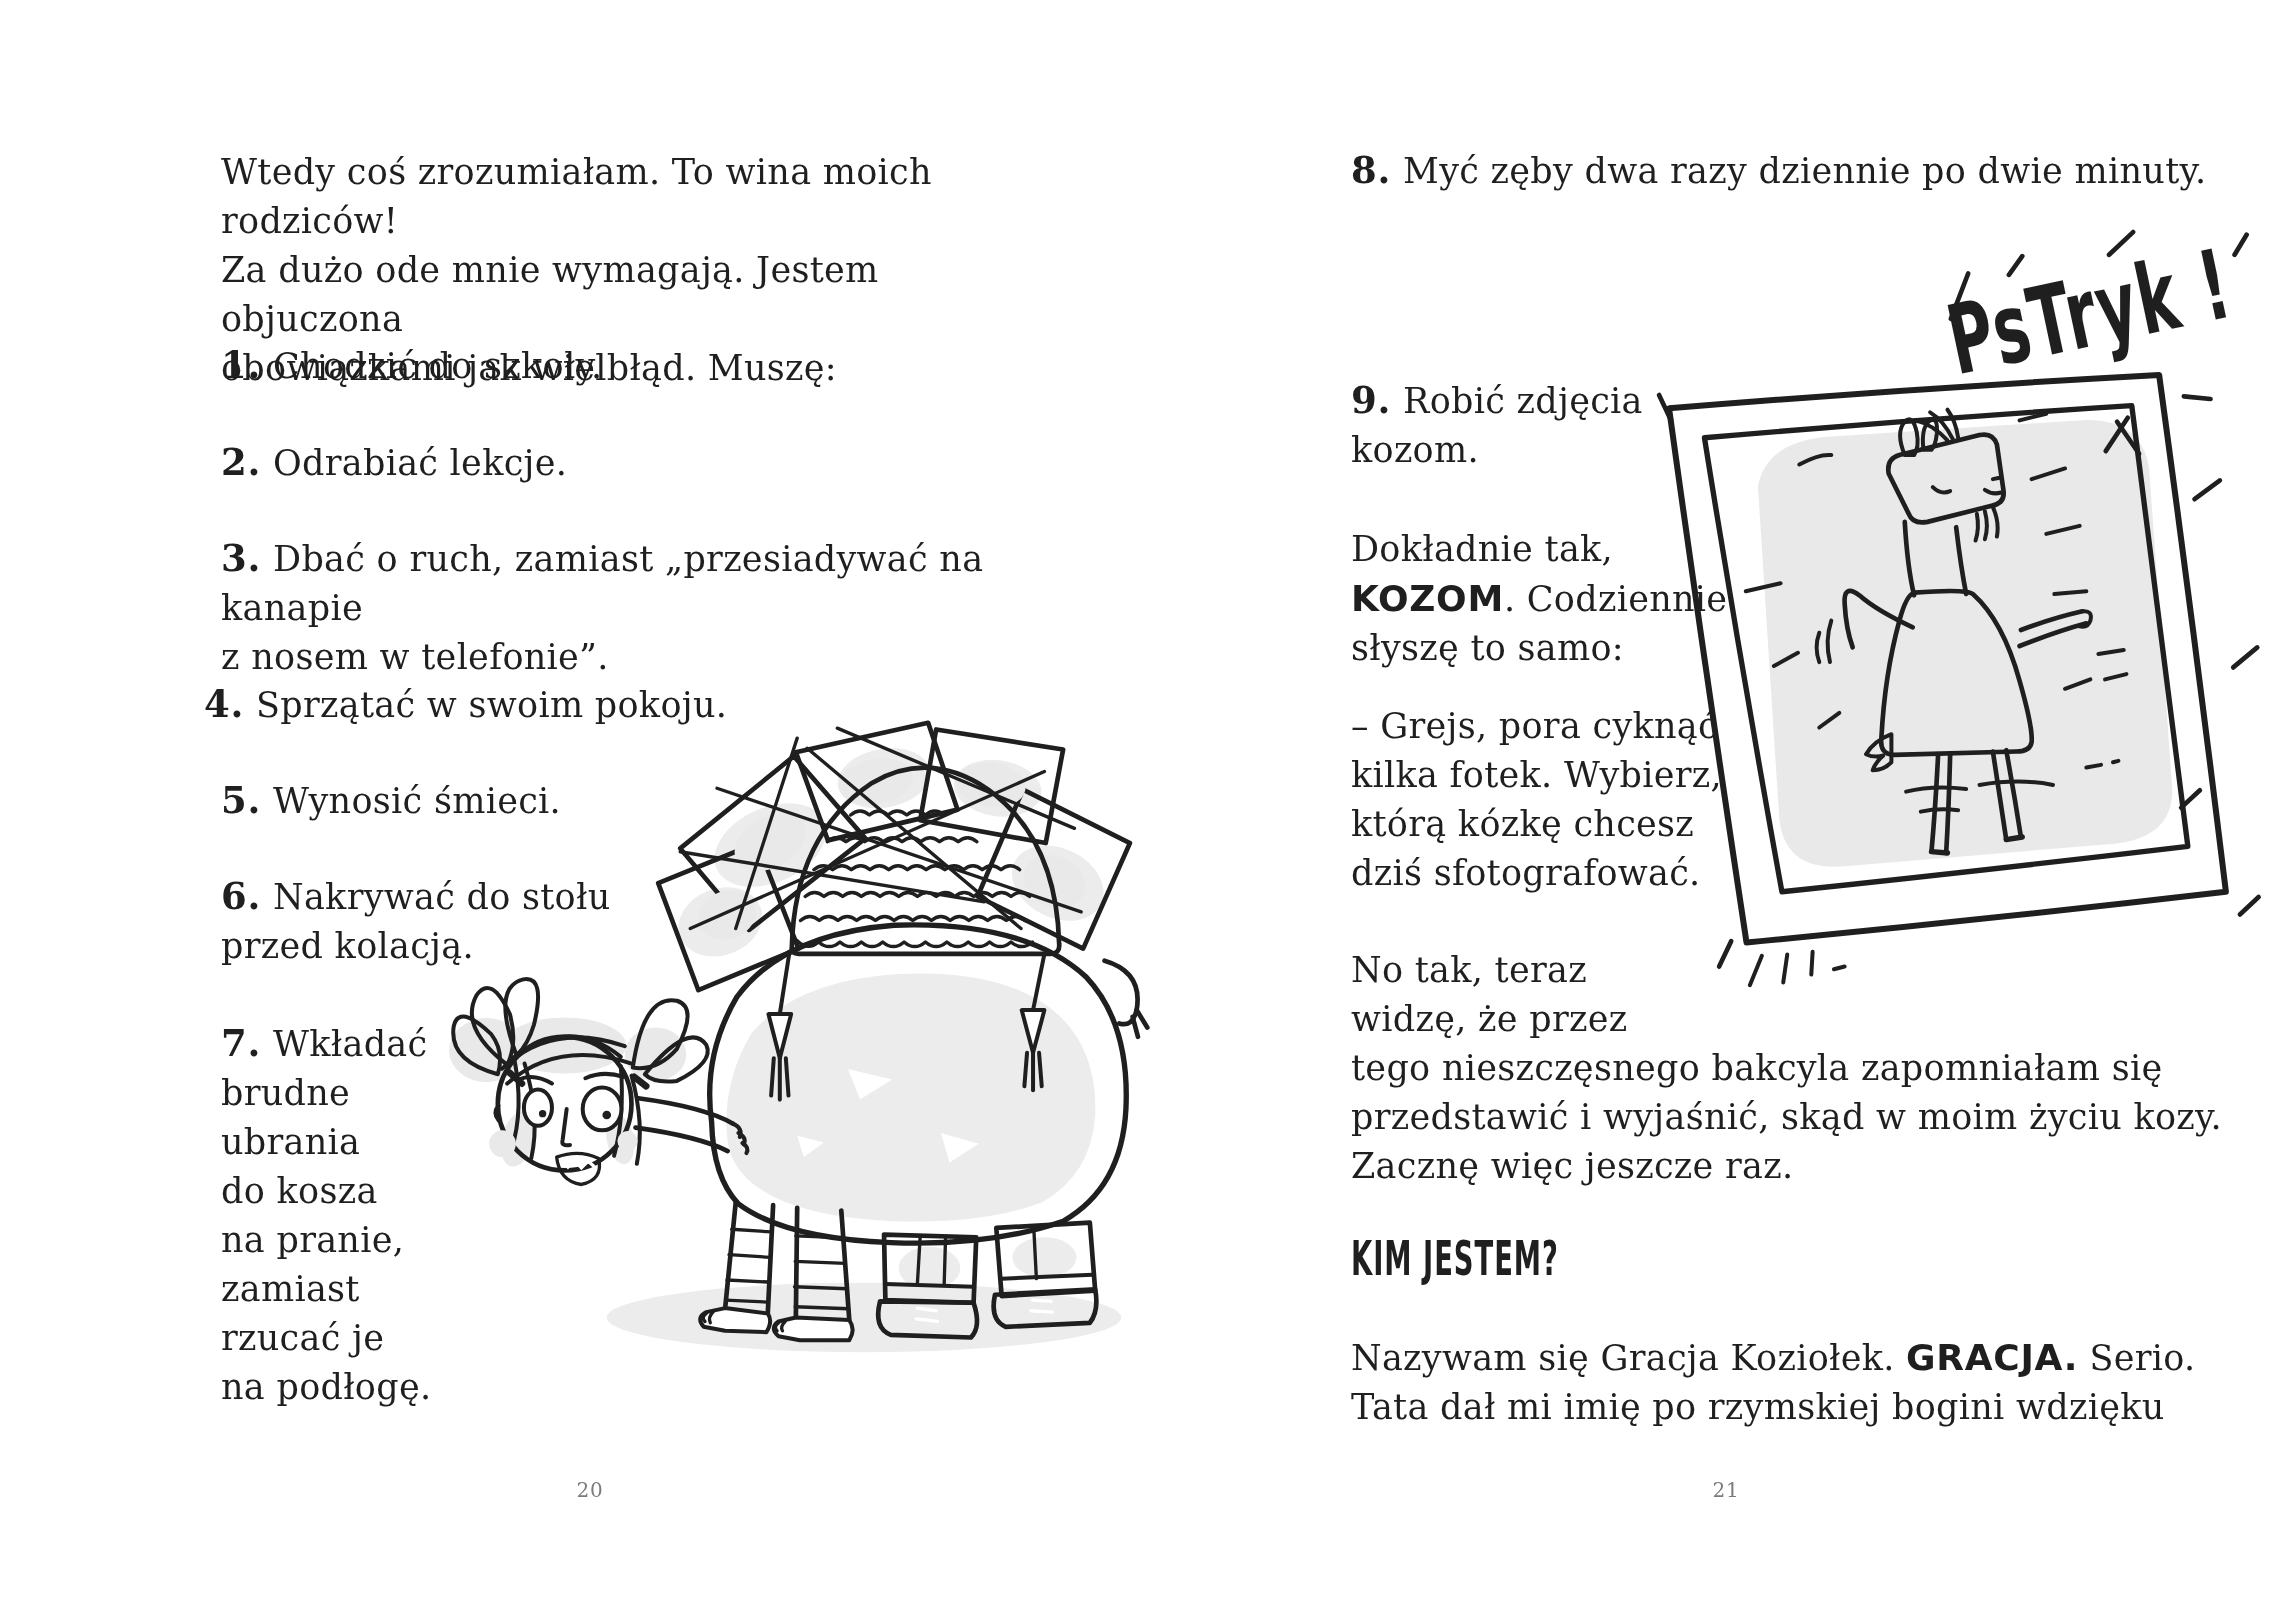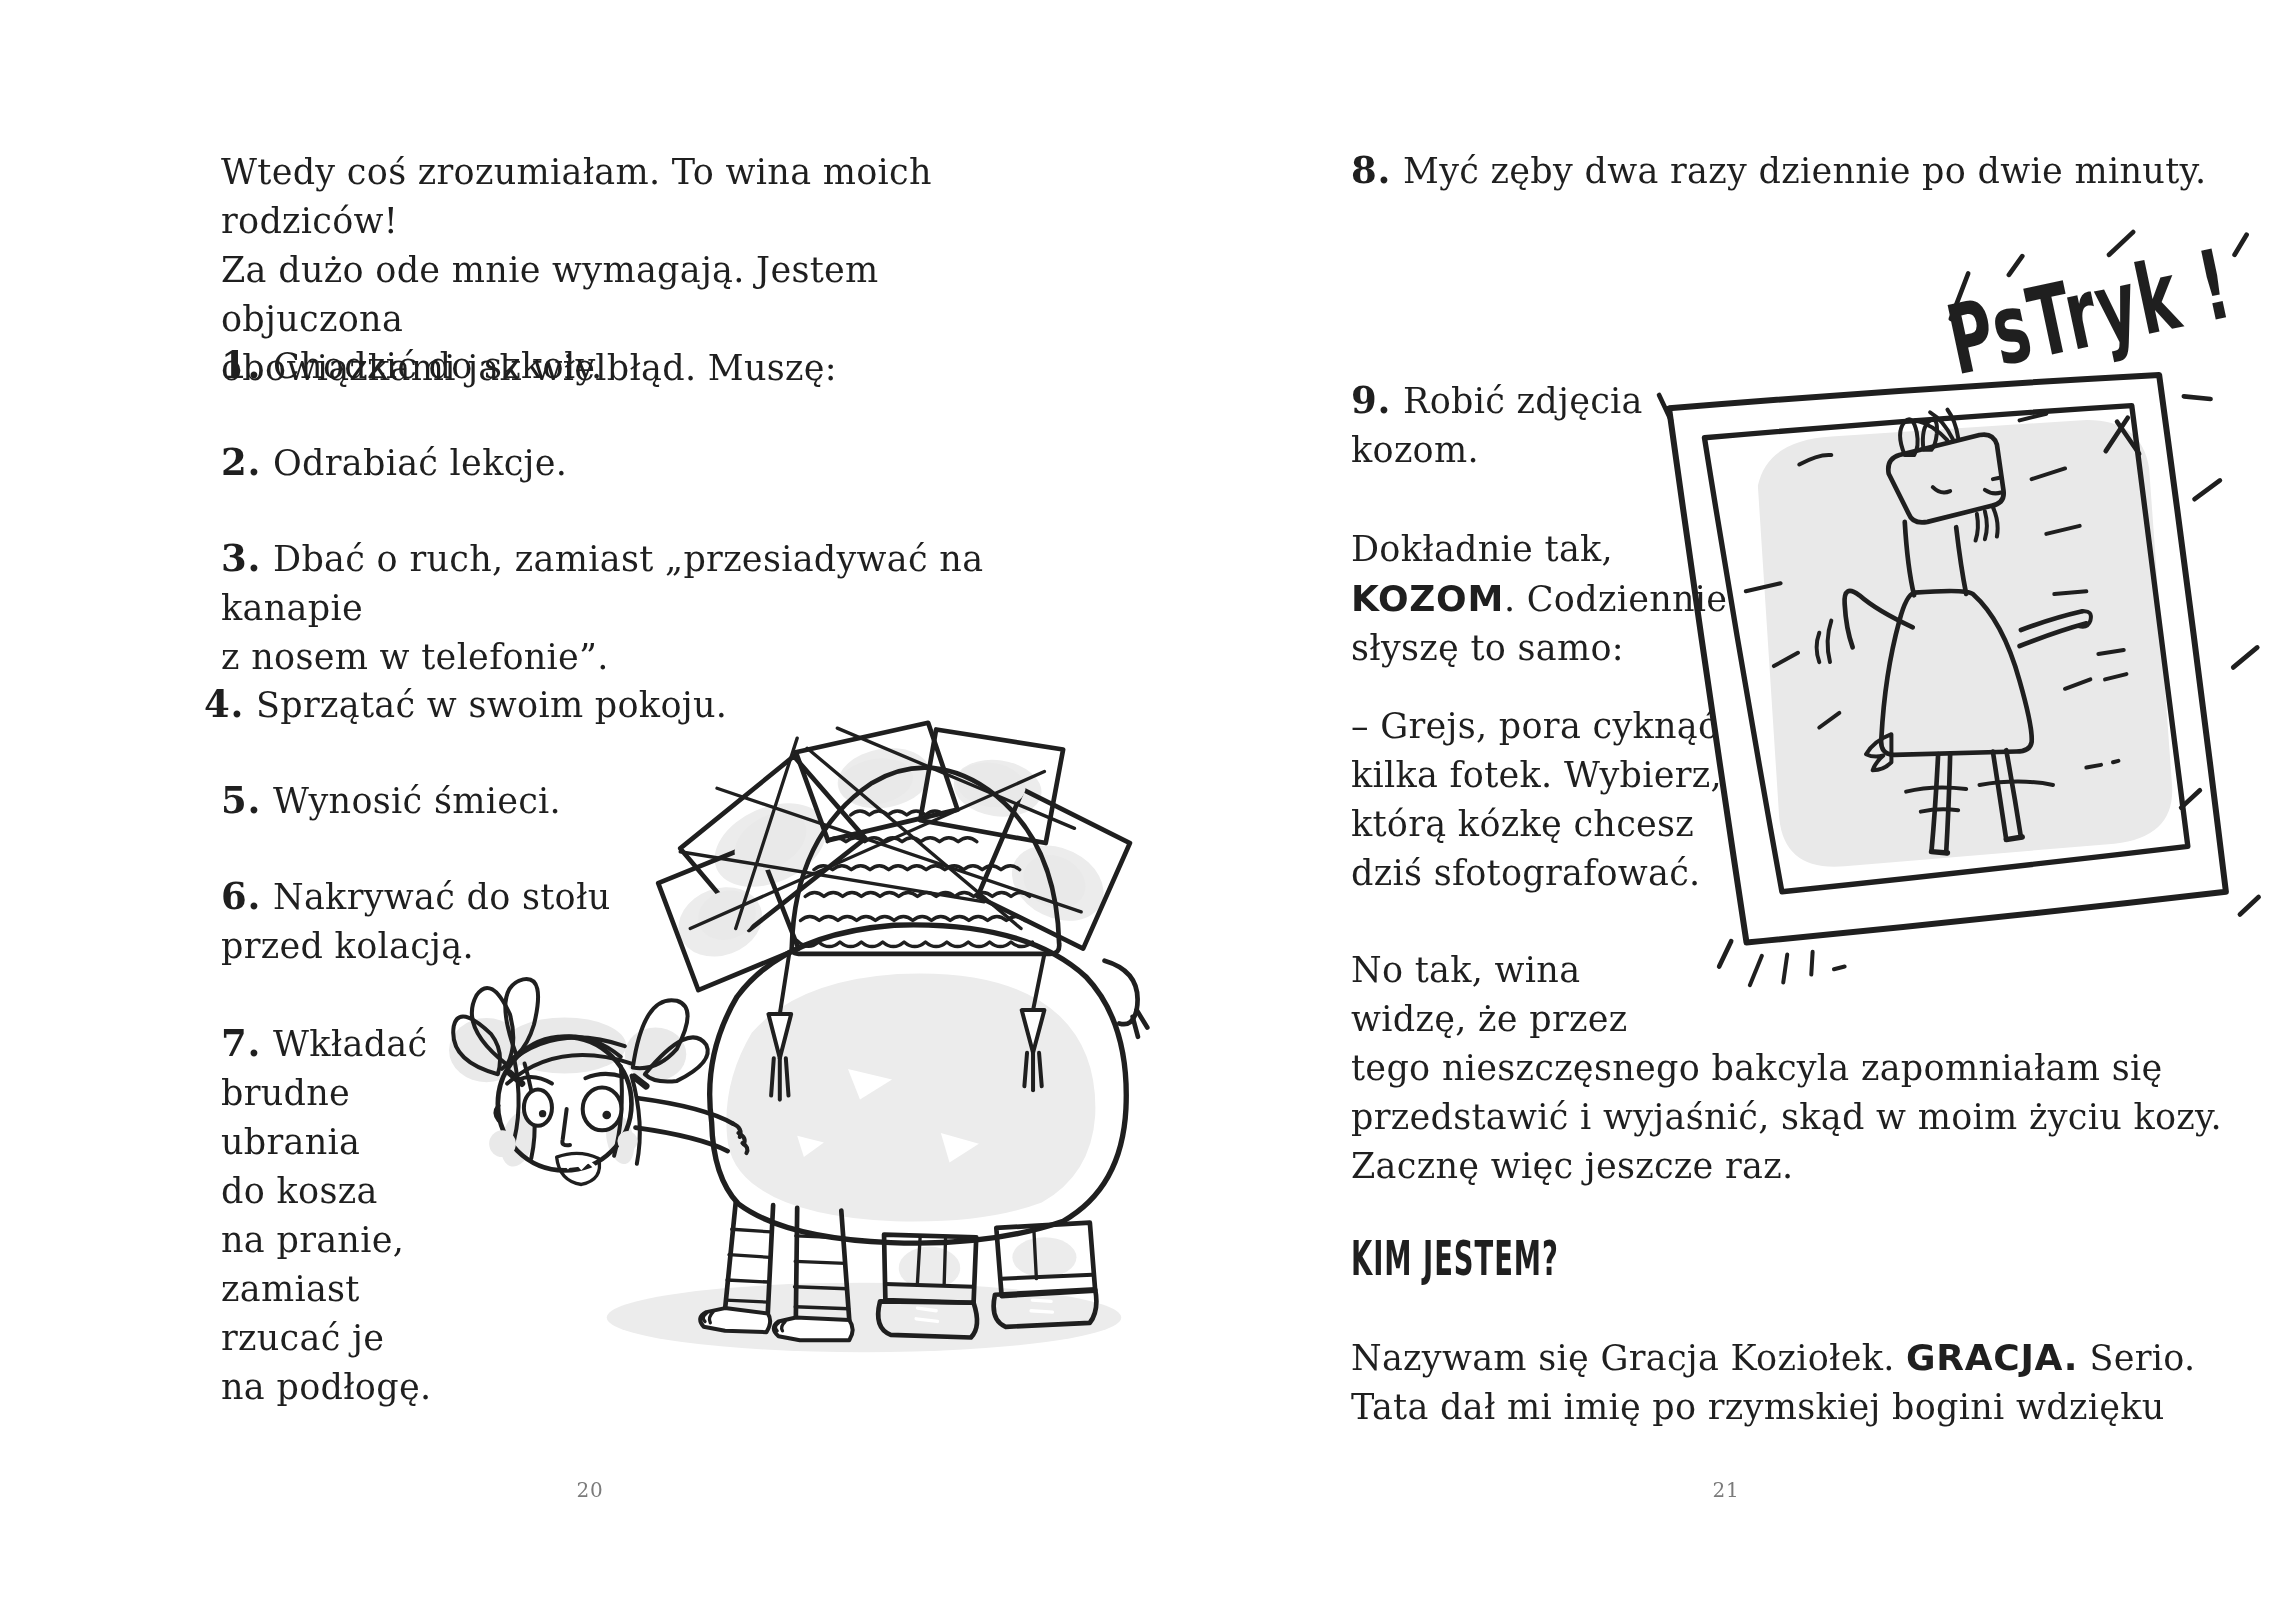--- a/index.html
+++ b/index.html
@@ -248,21 +248,21 @@
 
     <div class="block" style="left:193px;top:525px;width:454px;"><span>Dokładnie tak,
 </span><span class="display">KOZOM</span><span>. Codziennie
 słyszę to samo:</span></div>
 
     <div class="block" style="left:193px;top:702px;width:481px;">– Grejs, pora cyknąć
 kilka fotek. Wybierz,
 którą kózkę chcesz
 dziś sfotografować.</div>
 
-    <div class="block" style="left:193px;top:946px;width:882px;">No tak, wina
+    <div class="block" style="left:193px;top:946px;width:882px;">No tak, teraz
 widzę, że przez
 tego nieszczęsnego bakcyla zapomniałam się
 przedstawić i wyjaśnić, skąd w moim życiu kozy.
 Zacznę więc jeszcze raz.</div>
 
     <div class="heading" style="left:193px;top:1230px;">KIM JESTEM?</div>
 
     <div class="block" style="left:193px;top:1333px;width:882px;"><span>Nazywam się Gracja Koziołek. </span><span class="display">GRACJA.</span><span> Serio.
 Tata dał mi imię po rzymskiej bogini wdzięku</span></div>
 

